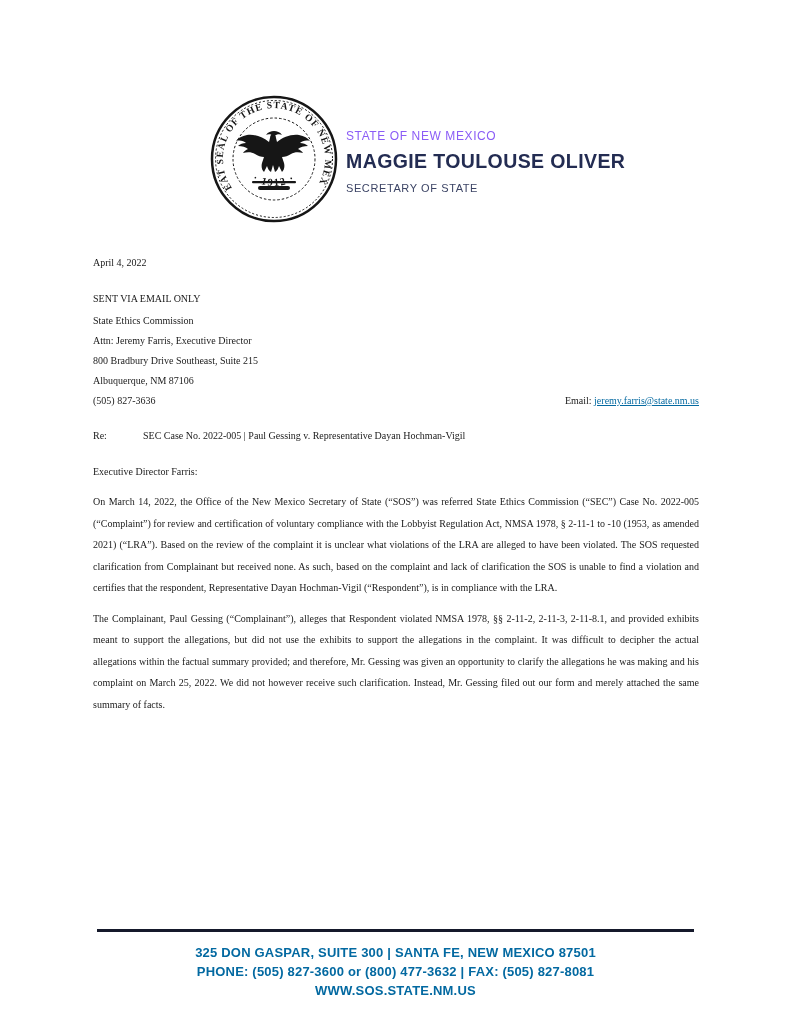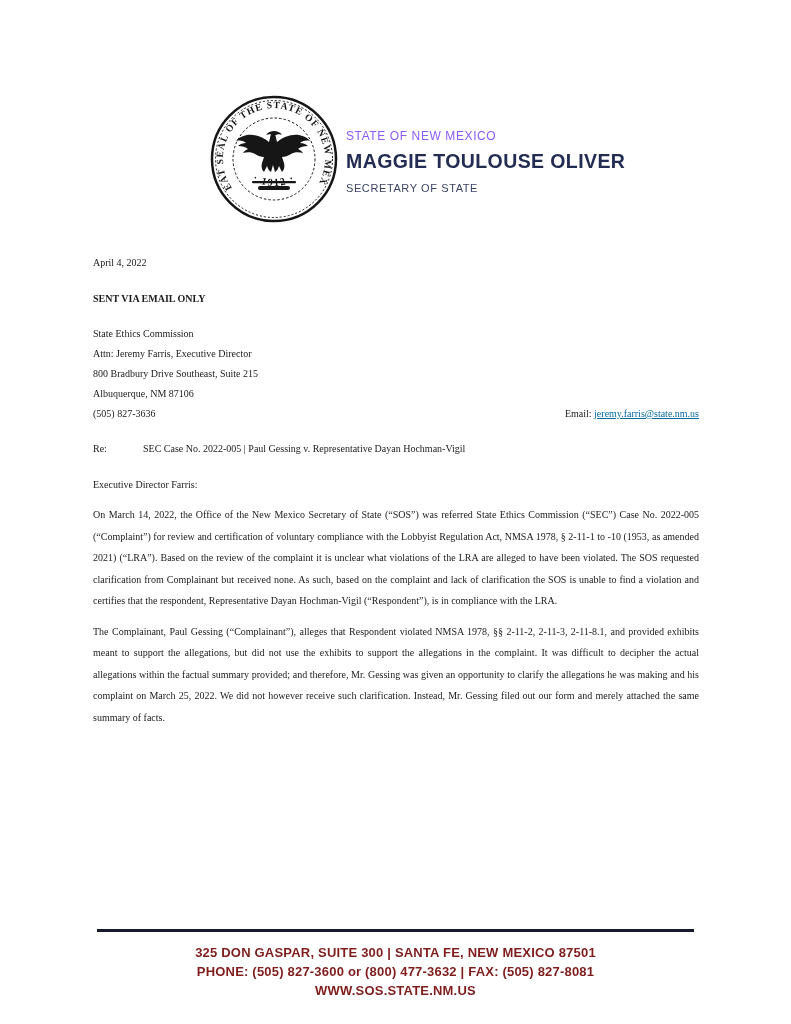--- a/index.html
+++ b/index.html
@@ -32,42 +32,42 @@
     font-size:11px; letter-spacing:0.6px; color:#3c4465; font-weight:400;
     margin-top:9px;
   }
 
   
   .body-block {
     position:absolute; top:252px; left:93px; width:606px;
     font-size:10px; line-height:21.5px;
   }
   .date-line { margin-bottom:14px; }
-  .delivery { font-weight:700; margin-bottom:15px; }
+  .delivery { font-weight:400; margin-bottom:2px; }
   .addr-line { line-height:20px; }
   .phone-email { display:flex; justify-content:space-between; line-height:20px; }
   .email-link { color:#0369a1; text-decoration:underline; }
   .re-line { display:flex; font-weight:400; margin-top:14px; margin-bottom:14px; }
   .re-label { width:50px; flex:0 0 auto; }
   .salutation { margin-bottom:9px; }
   .para { text-align:justify; margin-top:9px; margin-bottom:9px; }
   .section-head {
     text-align:center; font-weight:700; text-decoration:underline;
     margin-top:12px; margin-bottom:12px; letter-spacing:0.3px;
   }
 
   
   .footer {
     position:absolute; top:929px; left:97px; width:597px;
     font-family:"Liberation Sans", sans-serif;
     text-align:center;
   }
   .footer-rule { height:3px; background:#15192b; margin-bottom:11px; }
   .footer-line {
-    color:#7f1d1d; font-weight:700; font-size:13px; line-height:19px;
+    color:#0369a1; font-weight:700; font-size:13px; line-height:19px;
     letter-spacing:0.2px;
   }
 </style>
 </head>
 <body>
 
 <div class="page">
 
   <div class="letterhead">
     <svg class="seal" viewBox="0 0 128 128" aria-hidden="true">

